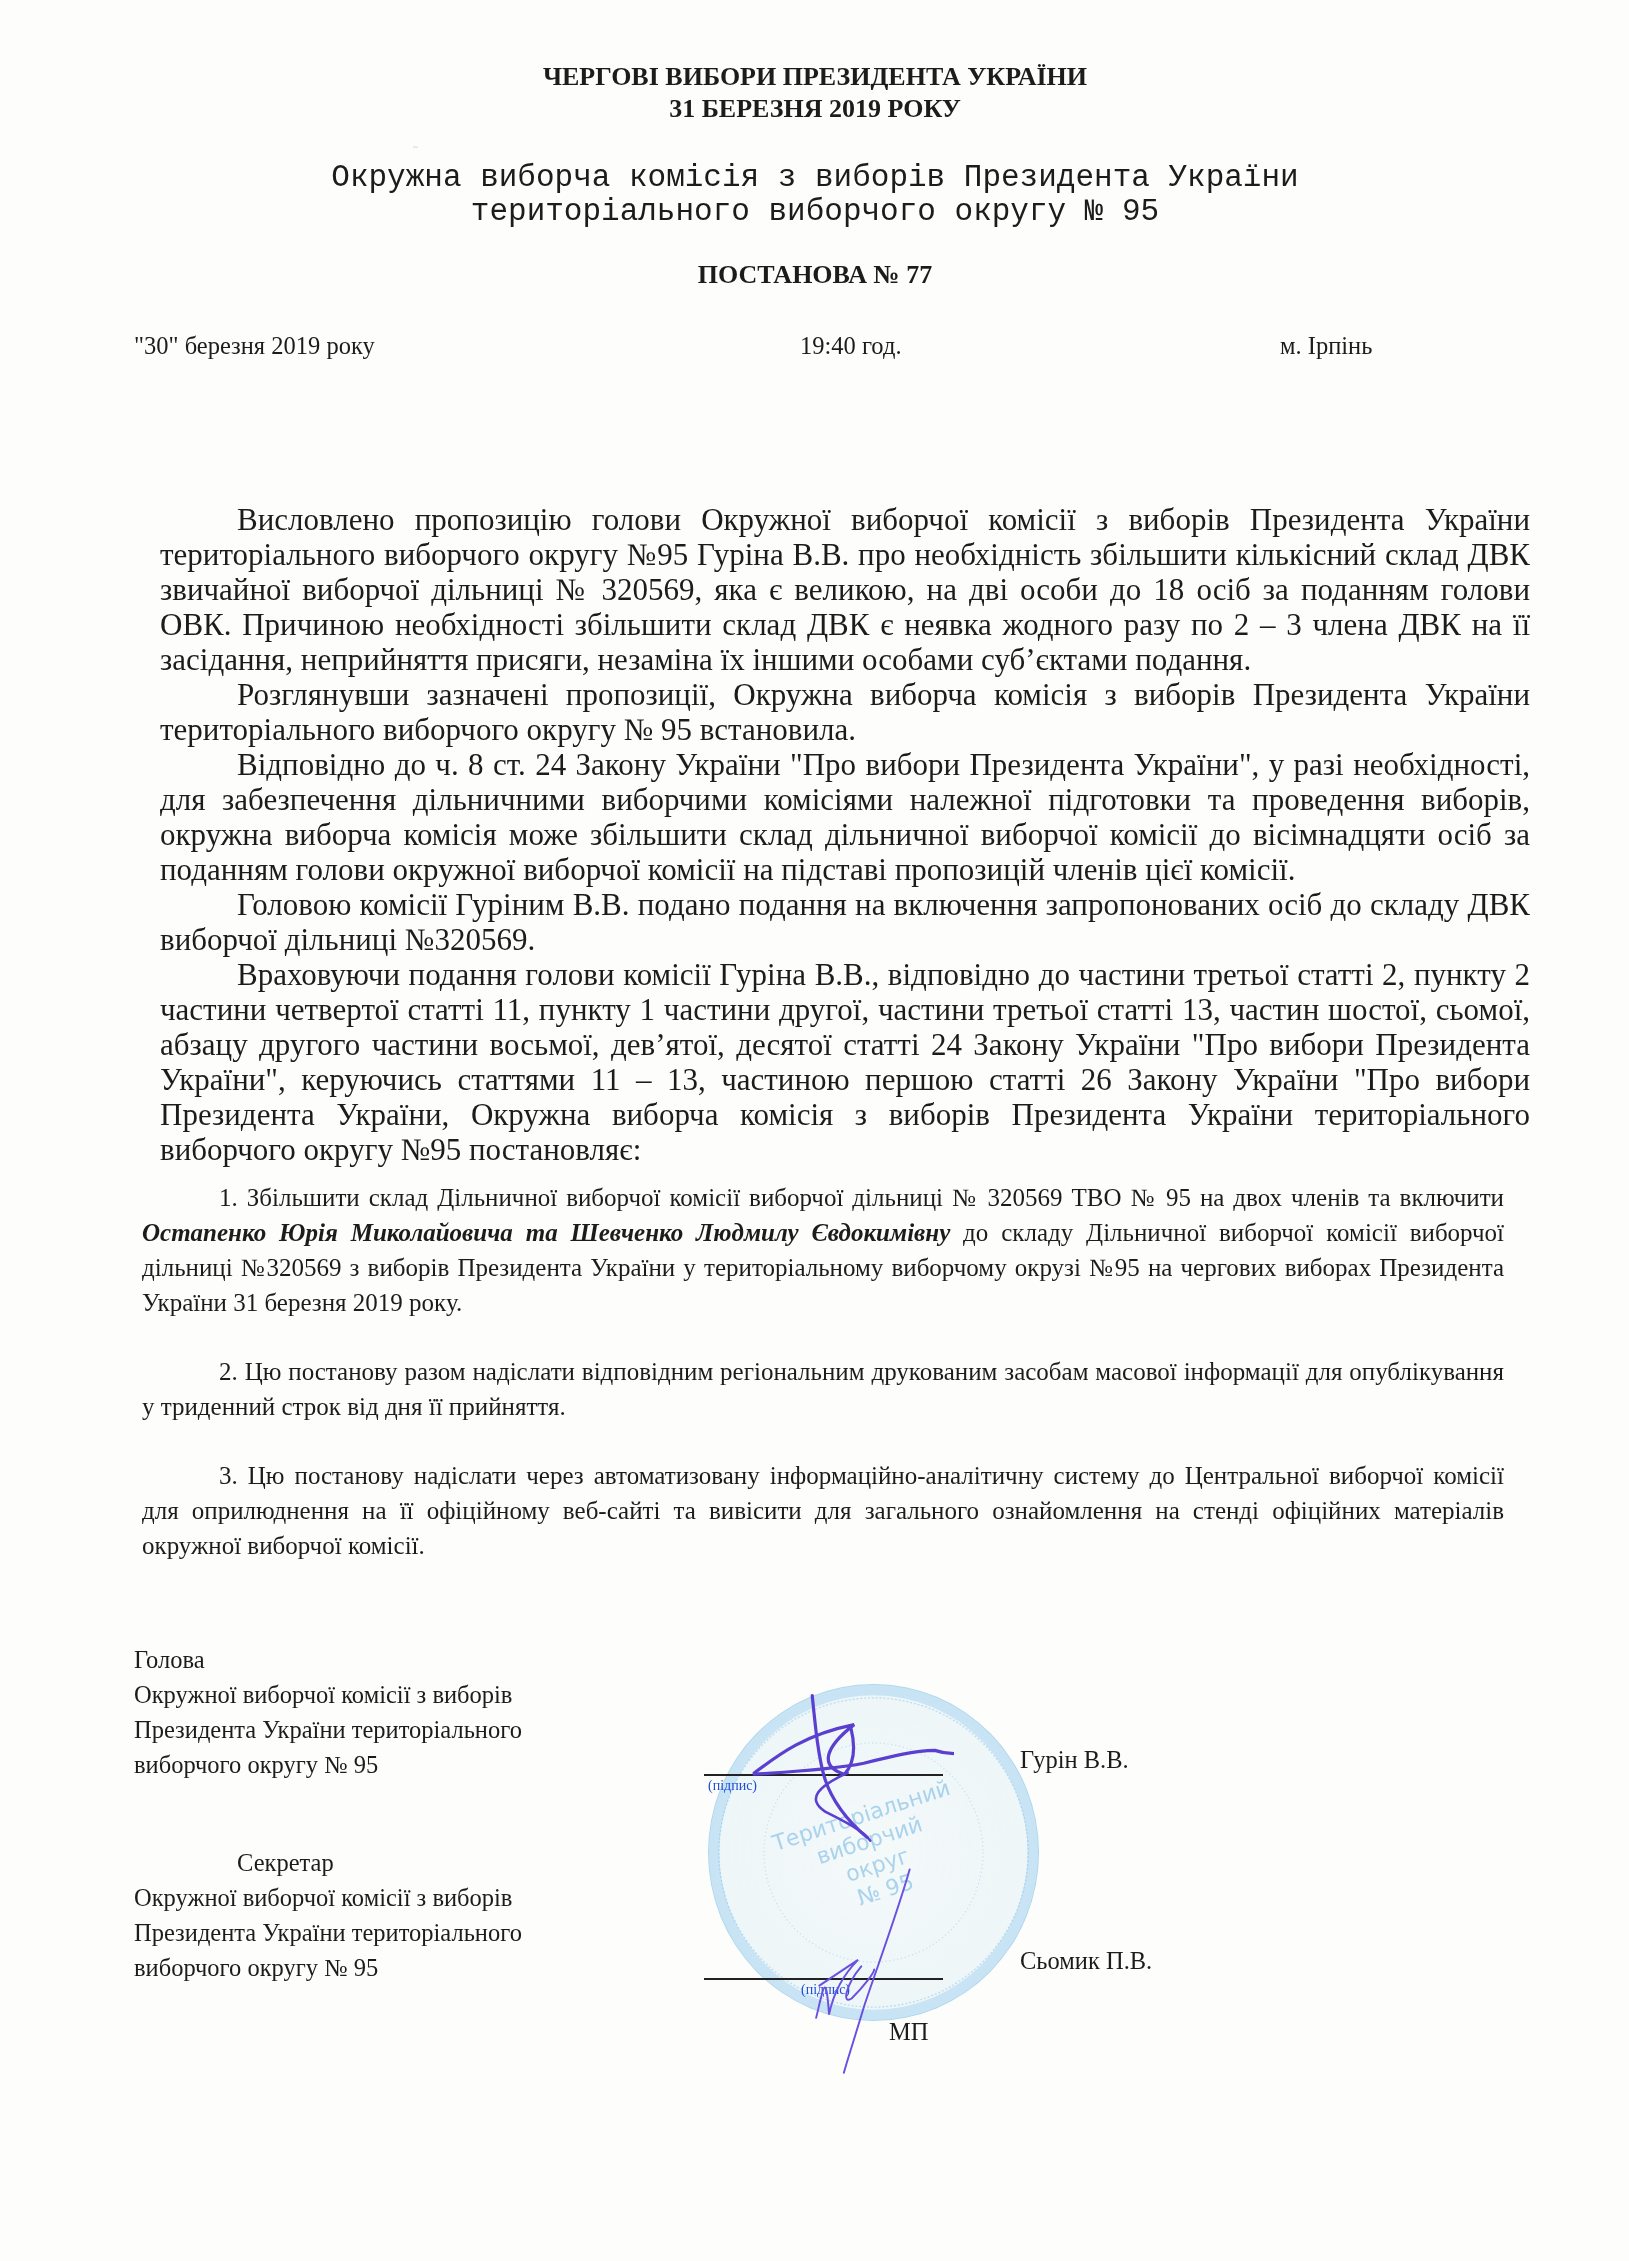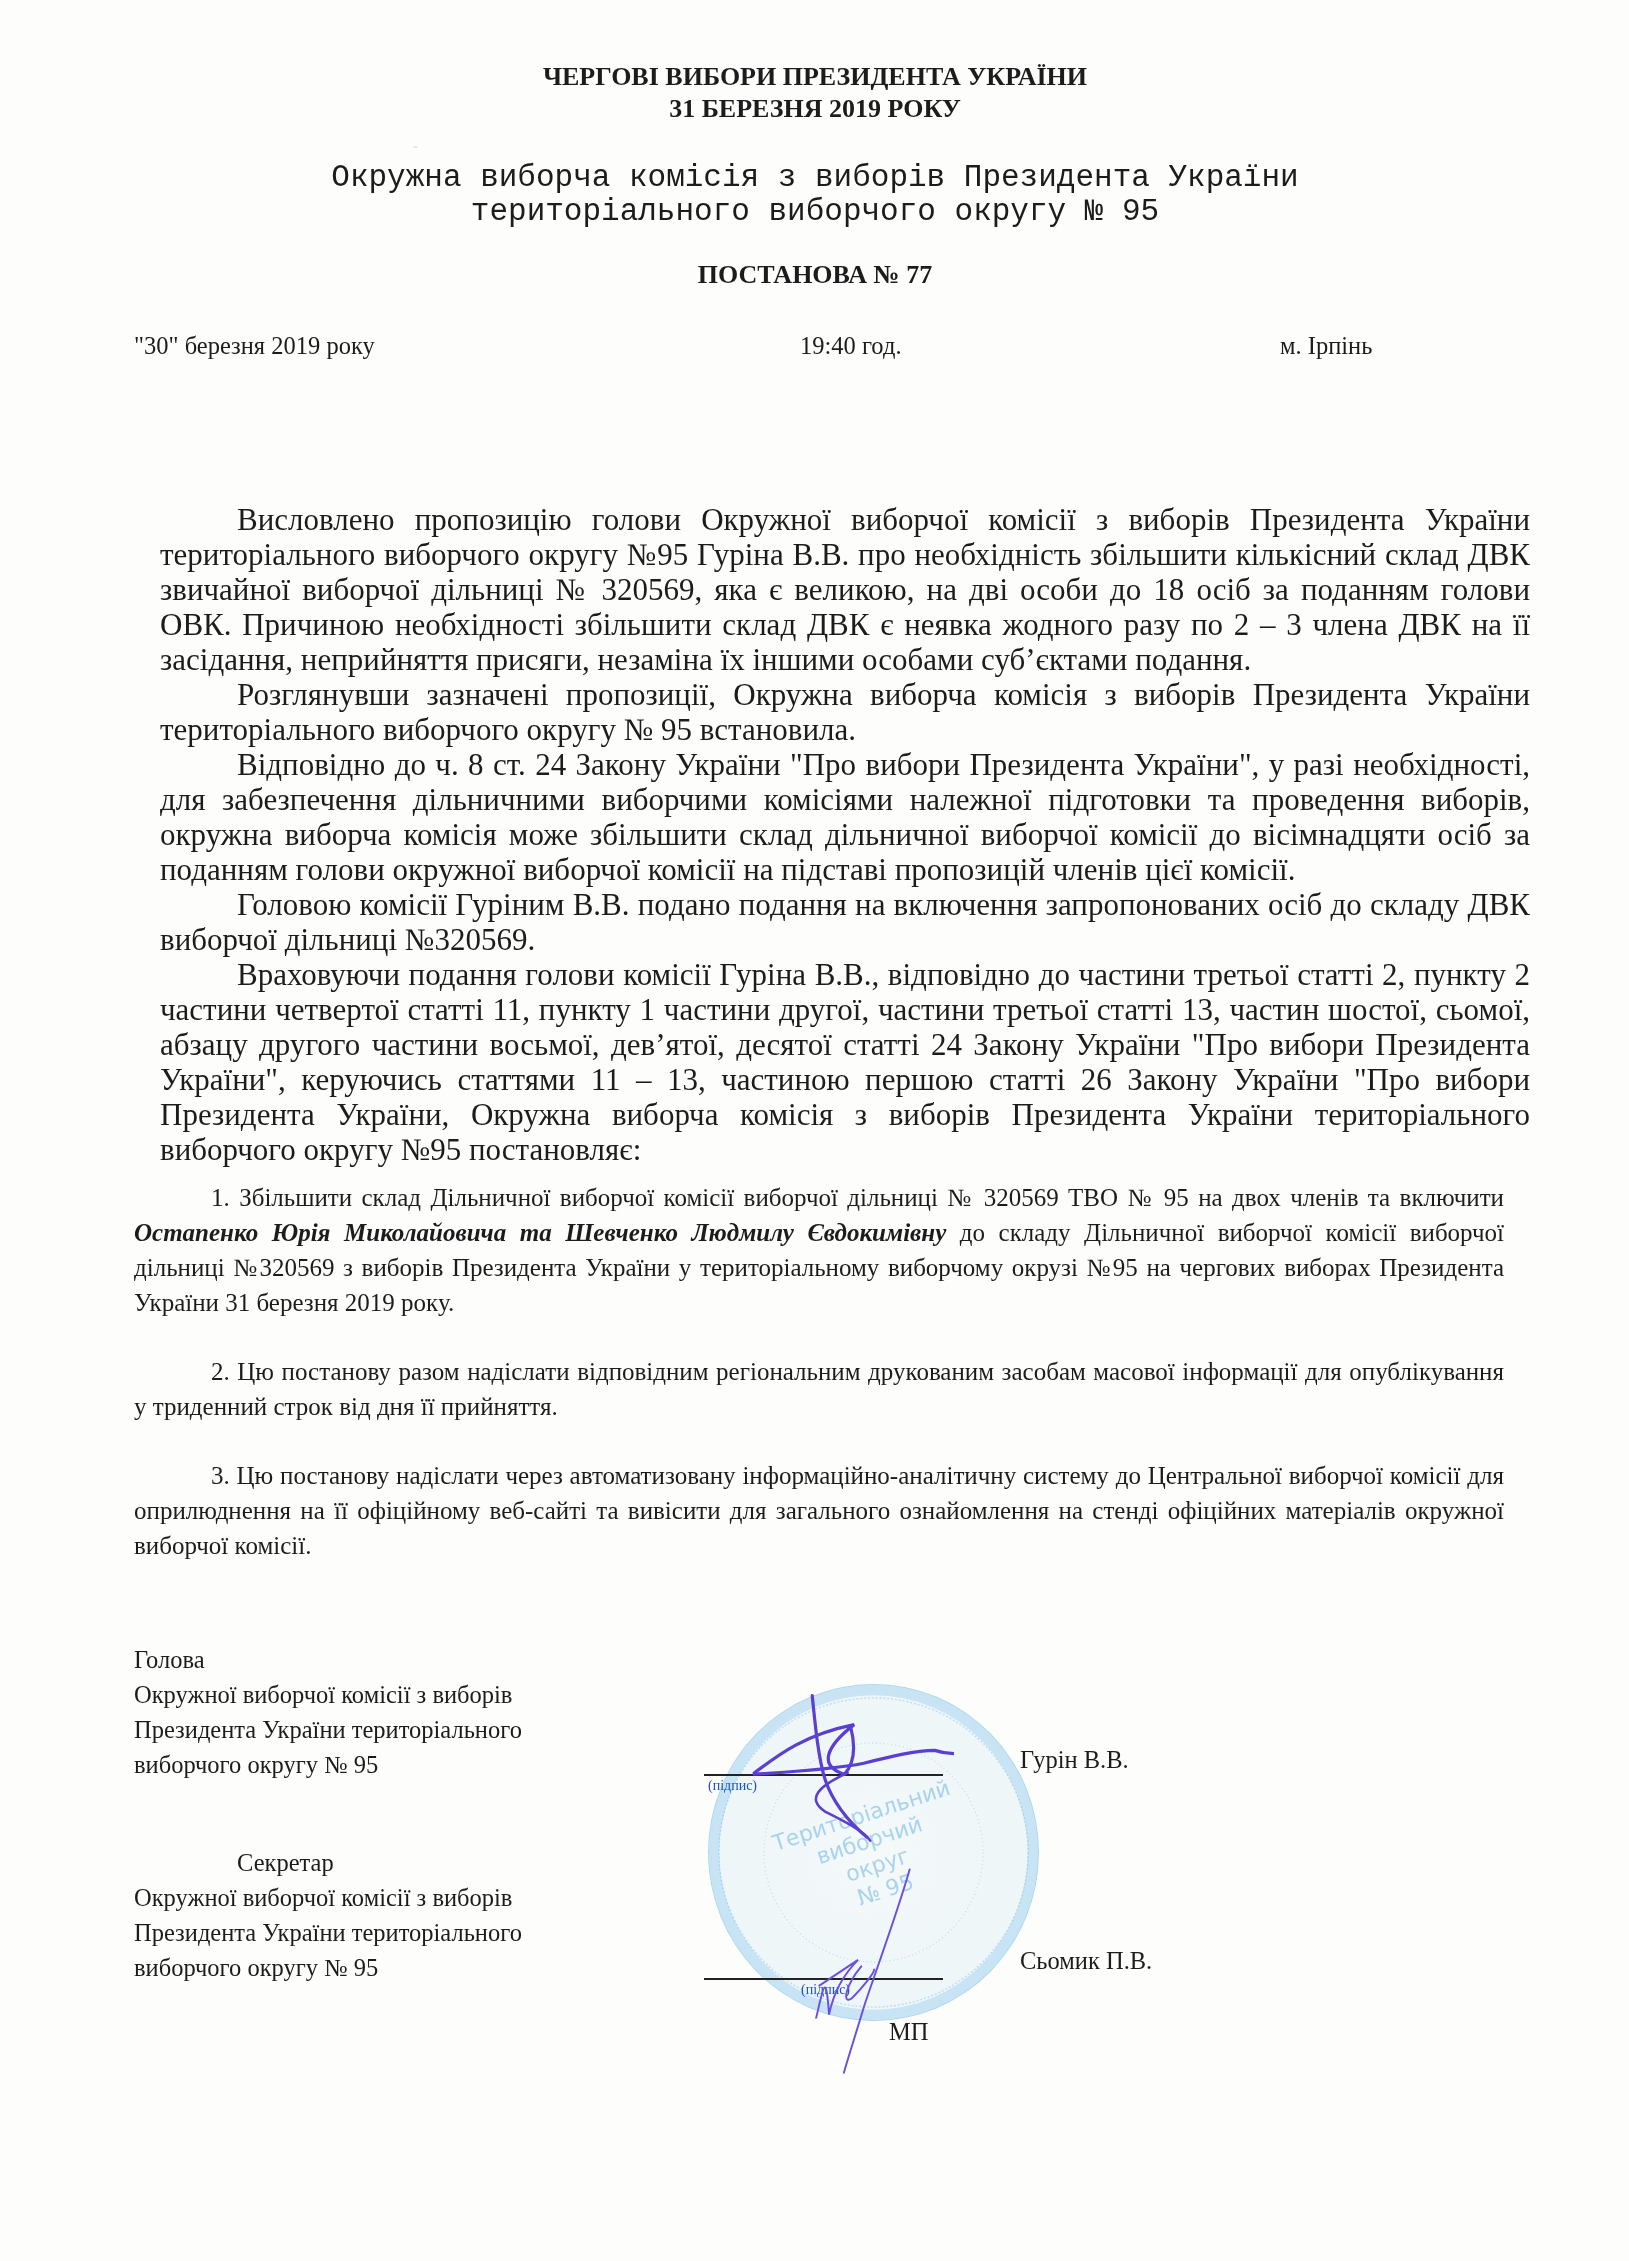--- a/index.html
+++ b/index.html
@@ -20,21 +20,21 @@
   .heading { font-weight: bold; font-size: 26px; line-height: 32px; top: 401px; left: 168px; width: 1296px; }
   .body-text {
     position: absolute; left: 124px; width: 1370px; top: 502px;
     font-size: 31px; line-height: 35px; text-align: justify; margin-left: 36px;
   }
   .body-text p { margin: 0; text-indent: 77px; }
   .items {
     position: absolute; left: 134px; width: 1370px; top: 1180px;
     font-size: 25px; line-height: 35px; text-align: justify;
   }
-  .items p { margin: 0 0 34px 0; text-indent: 77px; }
+  .items p { margin: 0 0 34px 8px; text-indent: 77px; }
   .items .names { font-style: italic; font-weight: bold; }
   .bold { font-weight: normal; }
   .sig-block { position: absolute; left: 134px; font-size: 24.5px; line-height: 35px; }
   .sig-title-indent { padding-left: 103px; }
   .sig-line { position: absolute; height: 1.9px; background: #222; width: 239px; left: 704px; }
   .sig-caption { position: absolute; font-size: 14px; color: #1d4ed8; }
   .sig-name { position: absolute; font-size: 24.5px; }
   .stamp {
     position: absolute; left: 708px; top: 1684px; width: 329px; height: 335px;
     border-radius: 50%;

